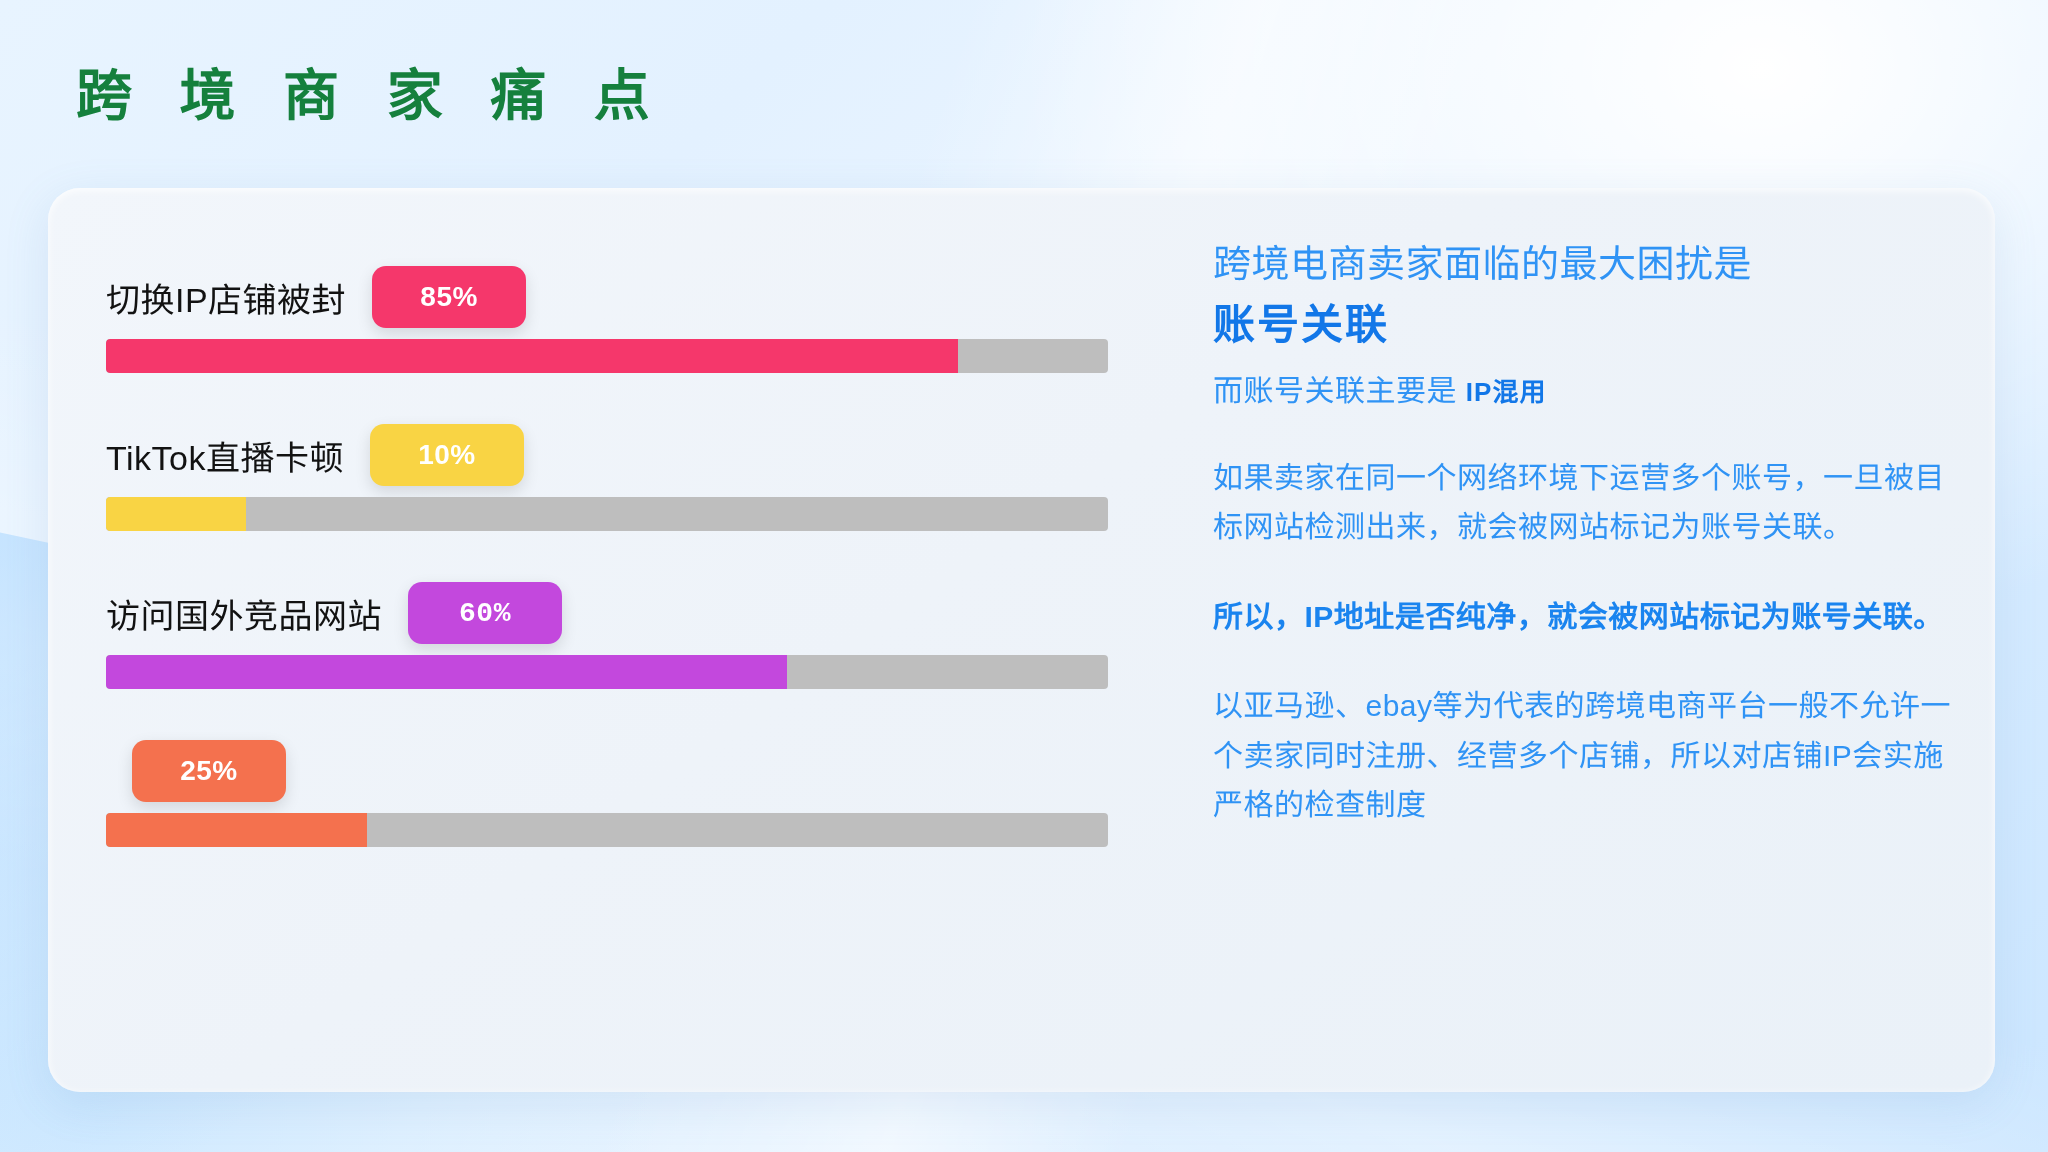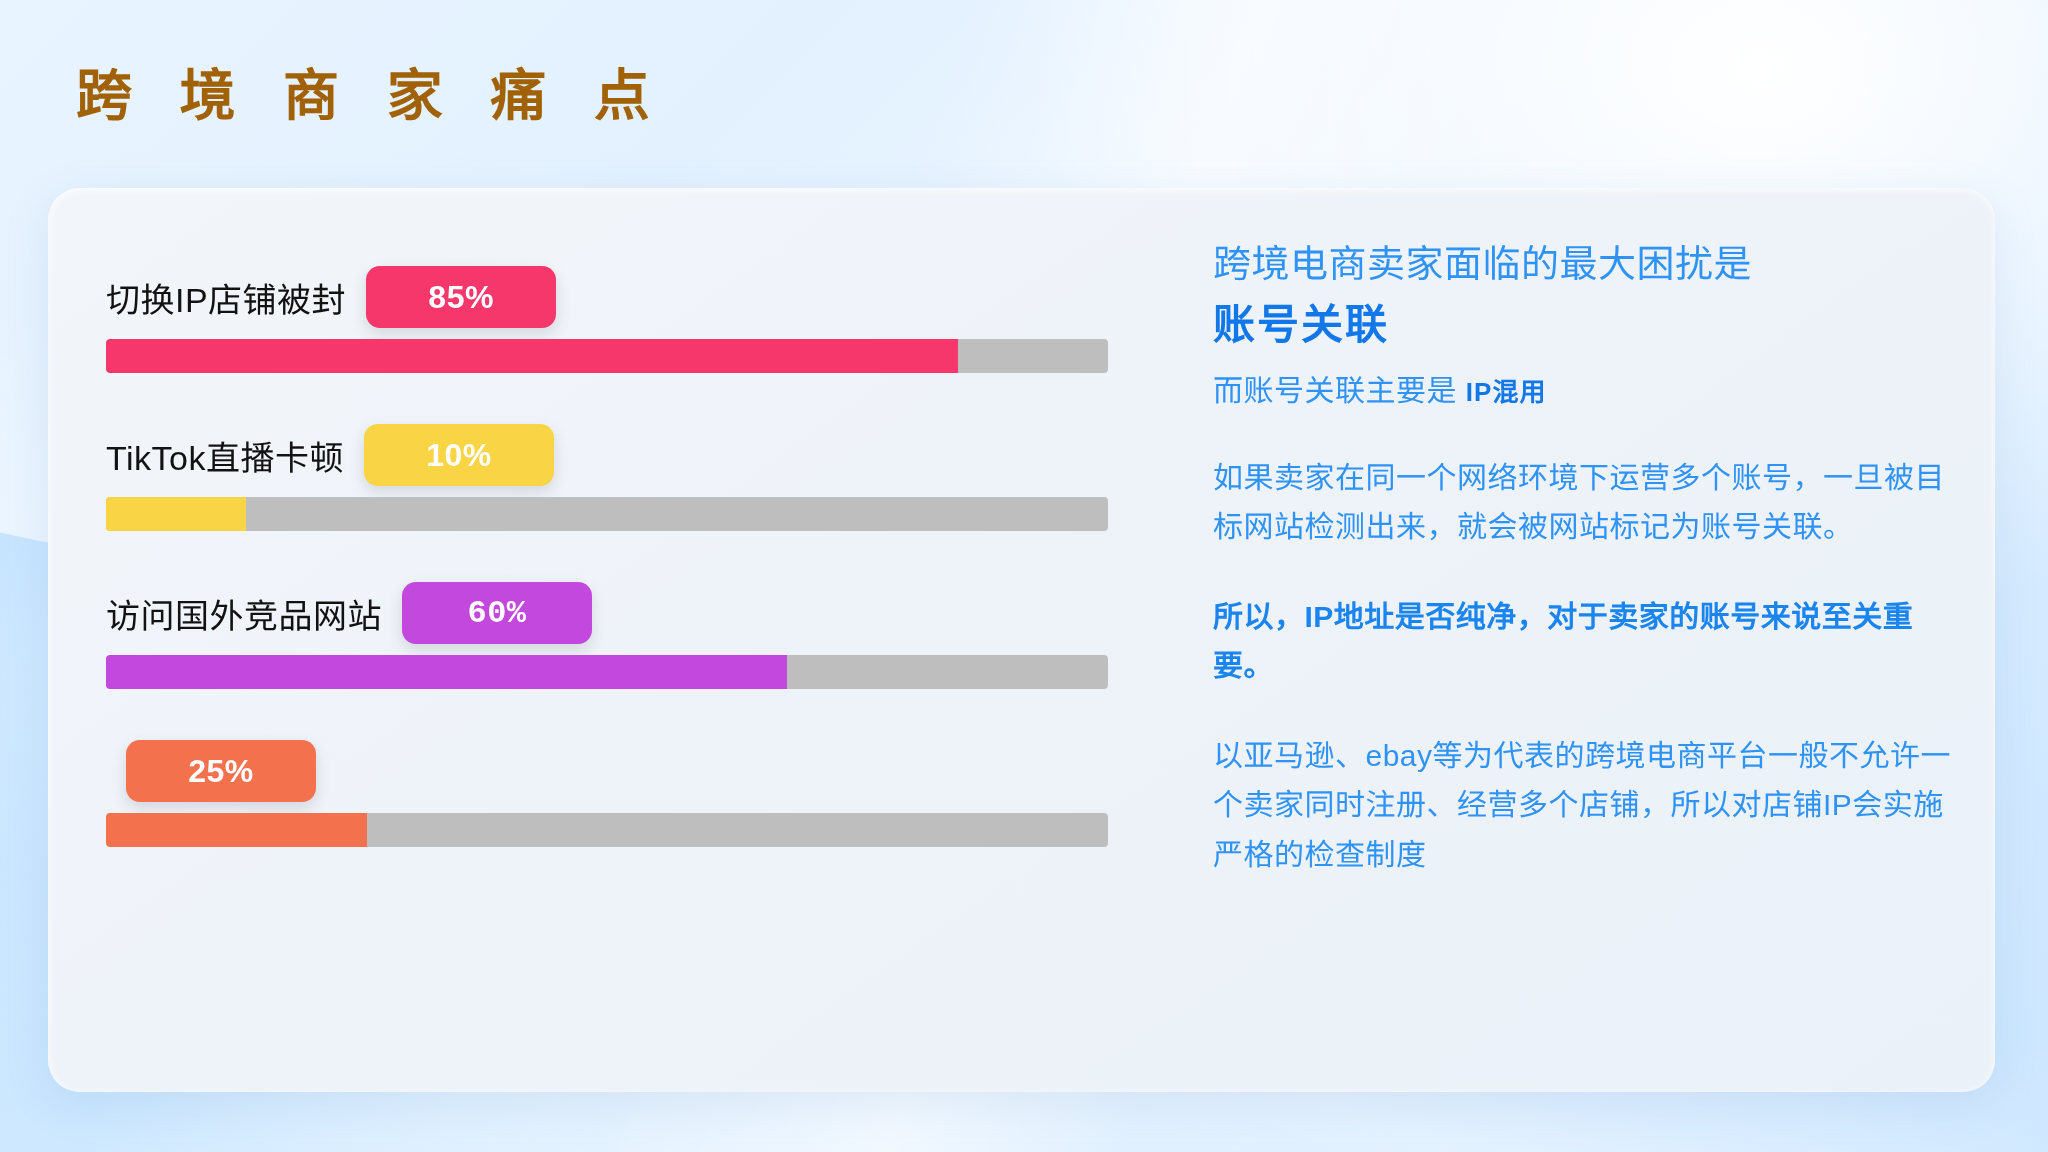--- a/index.html
+++ b/index.html
@@ -29,21 +29,21 @@
     position:absolute;left:-140px;bottom:-200px;width:760px;height:760px;
     background:linear-gradient(135deg, rgba(163,212,255,0.55), rgba(163,212,255,0) 62%);
     transform:rotate(12deg);
     pointer-events:none;
   }
 
   
   .page-title{
     position:absolute;left:76px;top:68px;
     font-size:56px;line-height:1;
-    font-weight:bold;color:#a16207;
+    font-weight:bold;color:#15803d;
     letter-spacing:16px;
     white-space:nowrap;
   }
 
   
   .card{
     position:absolute;left:48px;top:188px;width:1947px;height:904px;
     border-radius:32px;
     background:linear-gradient(145deg,#f2f6fb 0%, #eef3f9 40%, #eaf1f8 100%);
     box-shadow:0 12px 46px rgba(90,140,190,0.14), 0 2px 8px rgba(255,255,255,0.9) inset;
@@ -57,25 +57,25 @@
   .bar-row:last-child{margin-bottom:0;}
 
   .bar-head{
     display:flex;align-items:center;height:62px;
   }
   .bar-label{
     font-size:34px;font-weight:normal;color:#121212;
     letter-spacing:0.5px;white-space:nowrap;
   }
   .badge{
-    margin-left:20px;
+    margin-left:26px;
     display:inline-flex;align-items:center;justify-content:center;
-    height:62px;min-width:118px;padding:0 36px;
+    height:62px;min-width:118px;padding:0 18px;
     border-radius:14px;
-    color:#ffffff;font-size:32px;font-weight:bold;
+    color:#ffffff;font-size:28px;font-weight:bold;
     letter-spacing:0.5px;
     box-shadow:0 6px 16px rgba(0,0,0,0.12);
   }
 
   .track{
     margin-top:11px;
     position:relative;
     width:1002px;height:34px;
     background:#bebebe;border-radius:4px;
     overflow:hidden;
@@ -161,17 +161,17 @@
       </div>
     </div>
 
   </div>
 
   <div class="text-panel">
     <div class="t-lead">跨境电商卖家面临的最大困扰是</div>
     <div class="t-big">账号关联</div>
     <div class="t-mid"><span>而账号关联主要是 </span><span class="em">IP混用</span></div>
     <div class="t-para">如果卖家在同一个网络环境下运营多个账号，一旦被目标网站检测出来，就会被网站标记为账号关联。</div>
-    <div class="t-para bold">所以，IP地址是否纯净，对于卖家的账号来说至关重要。</div>
+    <div class="t-para bold">所以，IP地址是否纯净，就会被网站标记为账号关联。</div>
     <div class="t-para">以亚马逊、ebay等为代表的跨境电商平台一般不允许一个卖家同时注册、经营多个店铺，所以对店铺IP会实施严格的检查制度</div>
   </div>
 
 </div>
 
 </body></html>

